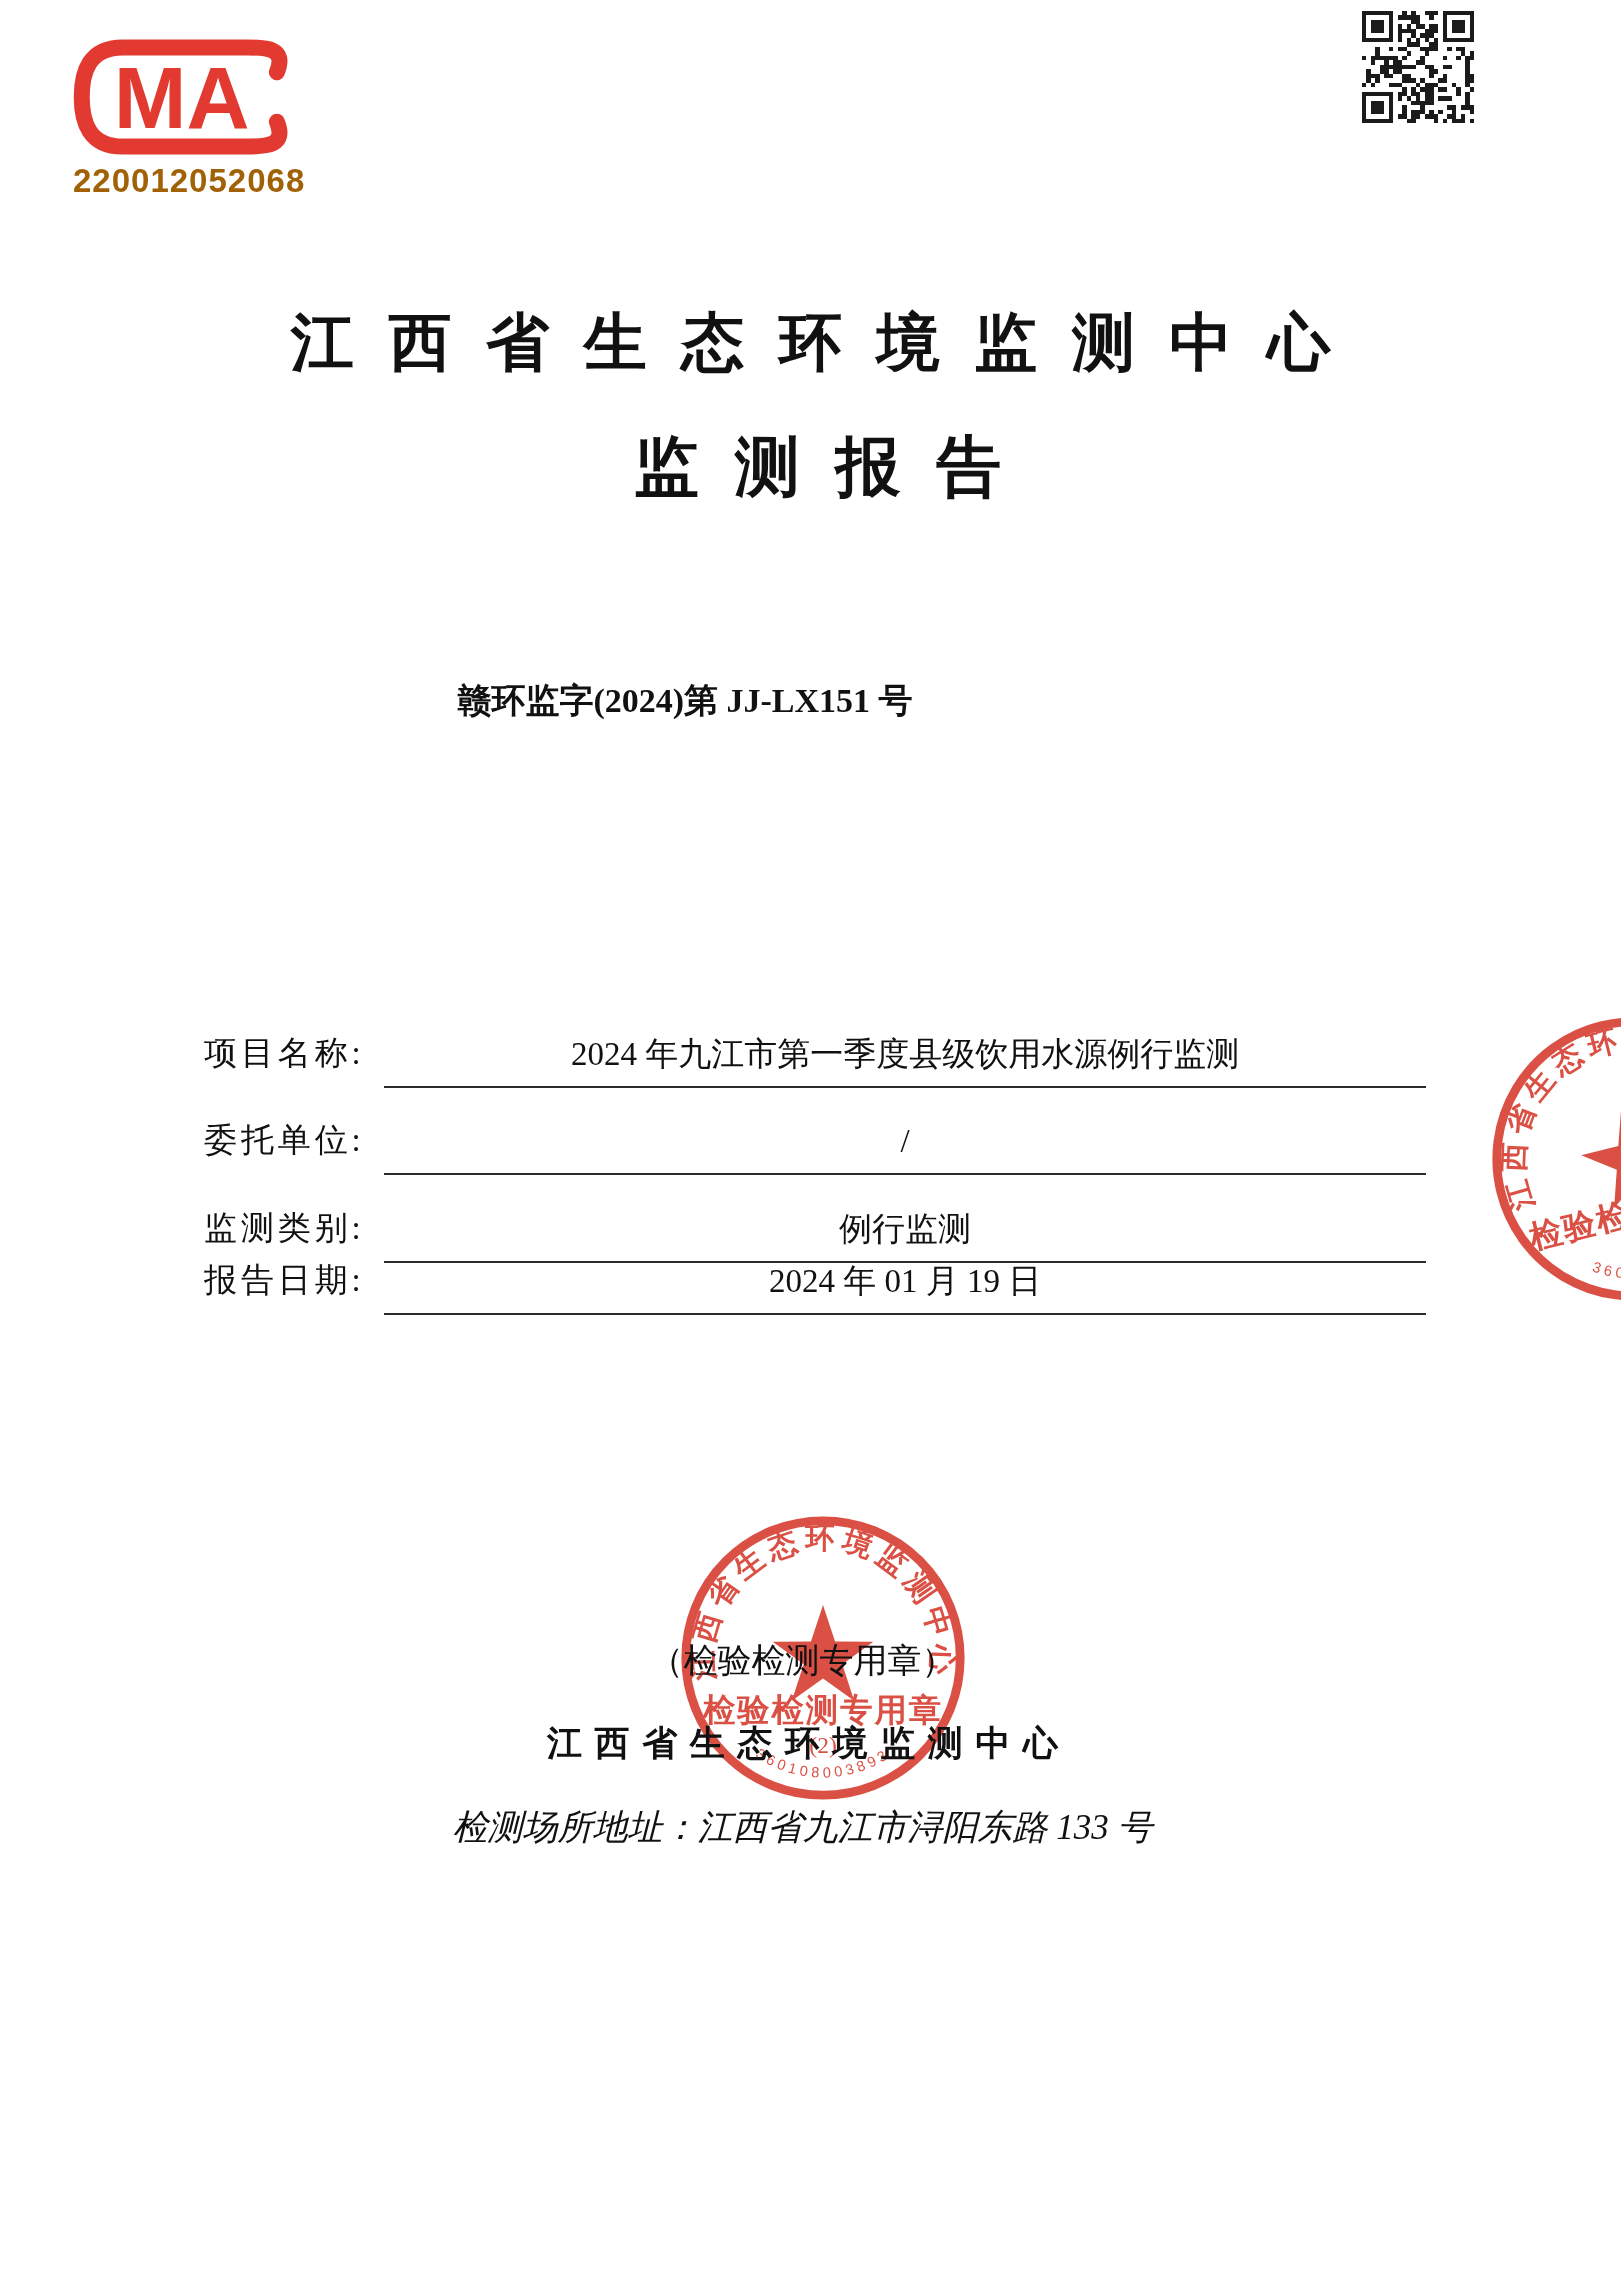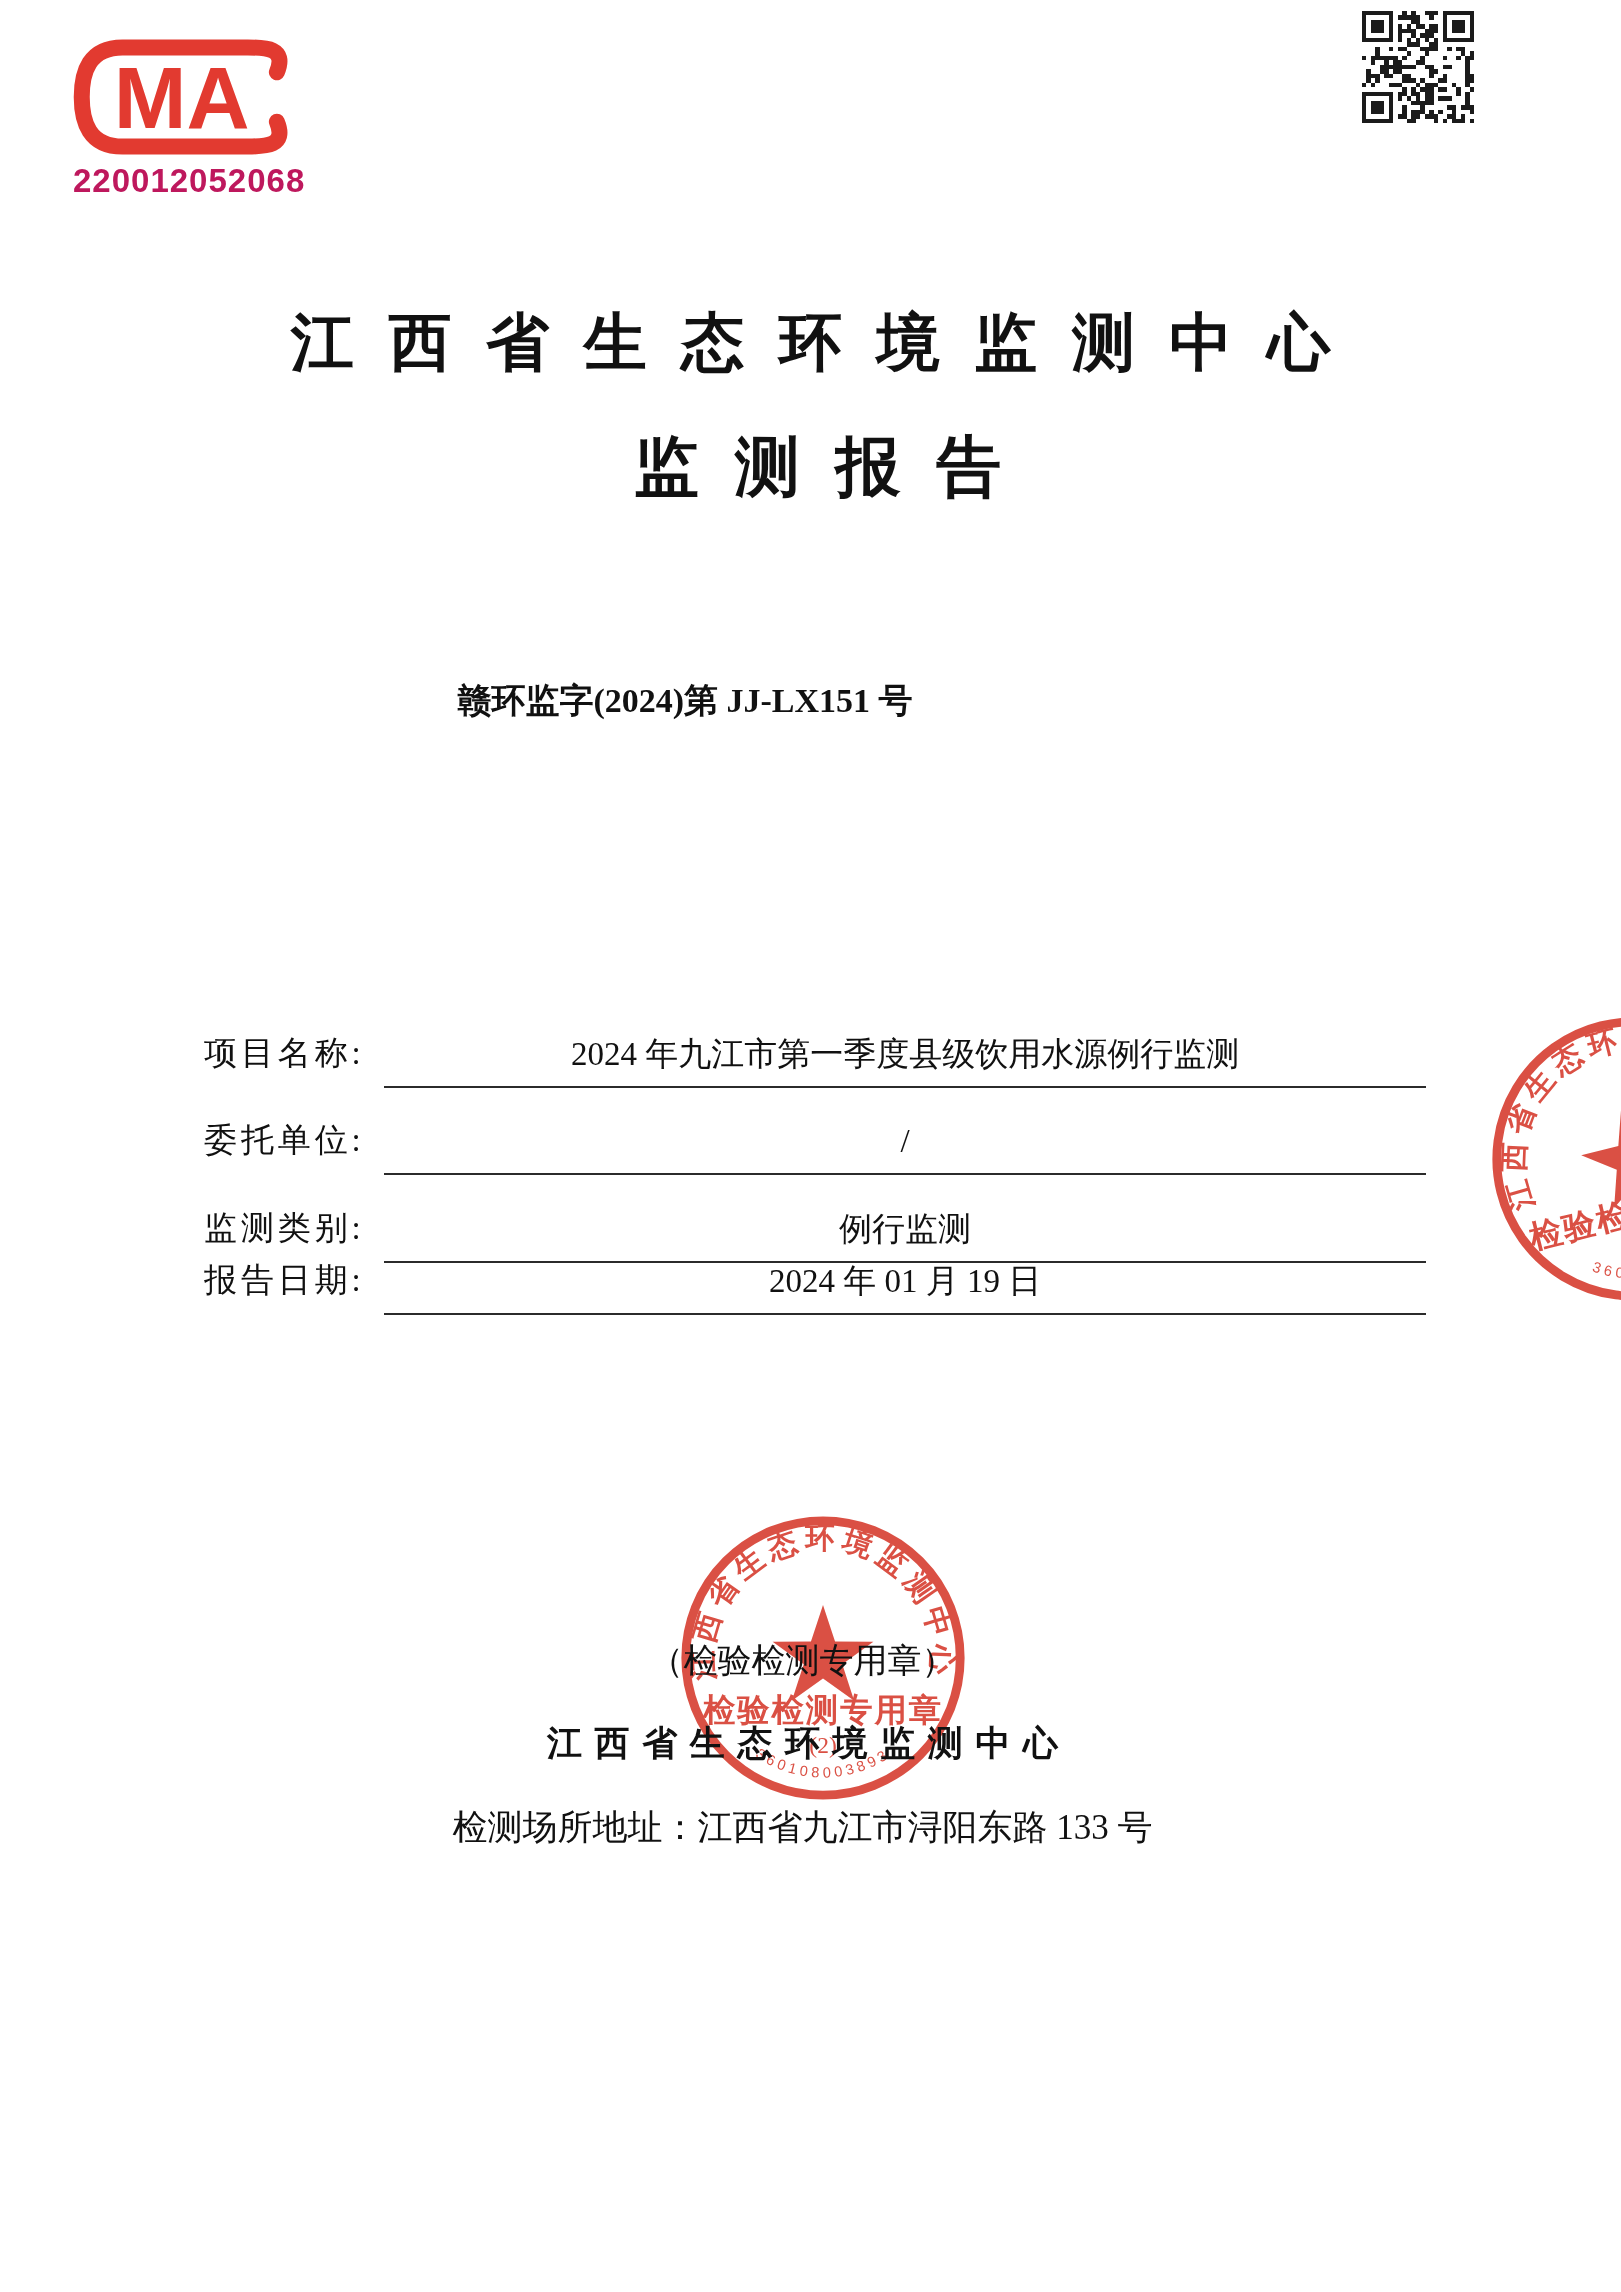--- a/index.html
+++ b/index.html
@@ -12,21 +12,21 @@
     color:#111;
   }
   
   .cma{position:absolute;left:73px;top:37px;}
   .cma-logo{display:block;width:233px;height:120px;}
   .cma-ring{fill:none;stroke:#e23a30;stroke-width:11;stroke-linecap:round;}
   .cma-letters{fill:#e23a30;font-family:"Liberation Sans","DejaVu Sans",sans-serif;font-weight:800;font-size:60px;letter-spacing:0px;}
   .cma-number{
     position:absolute;left:0px;top:125px;width:245px;
     font-family:"Liberation Sans","DejaVu Sans",sans-serif;
-    font-weight:bold;font-size:33px;letter-spacing:1px;color:#be185d;
+    font-weight:bold;font-size:33px;letter-spacing:1px;color:#a16207;
     white-space:nowrap;
   }
   
   .qr{position:absolute;left:1362px;top:10.8px;width:112px;height:112px;}
   
   .title1{
     position:absolute;left:0;top:300px;width:1621px;margin:0;
     text-align:center;font-size:63px;font-weight:bold;
     letter-spacing:0.55em;text-indent:0.55em;white-space:nowrap;
   }
@@ -61,21 +61,21 @@
   .stamp-ring{fill:none;stroke:#d6392b;stroke-width:9;}
   .stamp-star{fill:#d6392b;}
   .stamp-arc{font-size:30px;font-weight:bold;fill:#d6392b;letter-spacing:6px;}
   .stamp-band{font-size:33px;font-weight:bold;fill:#d6392b;letter-spacing:2px;}
   .stamp-sub{font-size:24px;fill:#d6392b;}
   .stamp-serial{font-size:15px;fill:#d6392b;letter-spacing:4px;font-family:"Liberation Sans","DejaVu Sans",sans-serif;}
   
   .footer-line{position:absolute;left:0;width:1605px;text-align:center;z-index:2;white-space:nowrap;}
   .seal-caption{top:1638px;font-size:34px;}
   .org-name{top:1720px;font-size:35px;font-weight:bold;letter-spacing:0.36em;text-indent:0.36em;}
-  .address{top:1804px;font-size:35px;}
+  .address{top:1804px;font-size:35px;font-style:italic;}
 </style>
 </head>
 <body>
 
 <div class="page">
 
   <div class="cma">
     <svg class="cma-logo" viewBox="0 0 160 82" aria-hidden="true">
       <path class="cma-ring" d="M 140 24 C 147 7 132 7 120 7 L 34 7 C 11 7 6 24 6 41 C 6 58 11 75 34 75 L 120 75 C 132 75 147 75 140 58"></path>
       <text class="cma-letters" x="28" y="62">MA</text>

